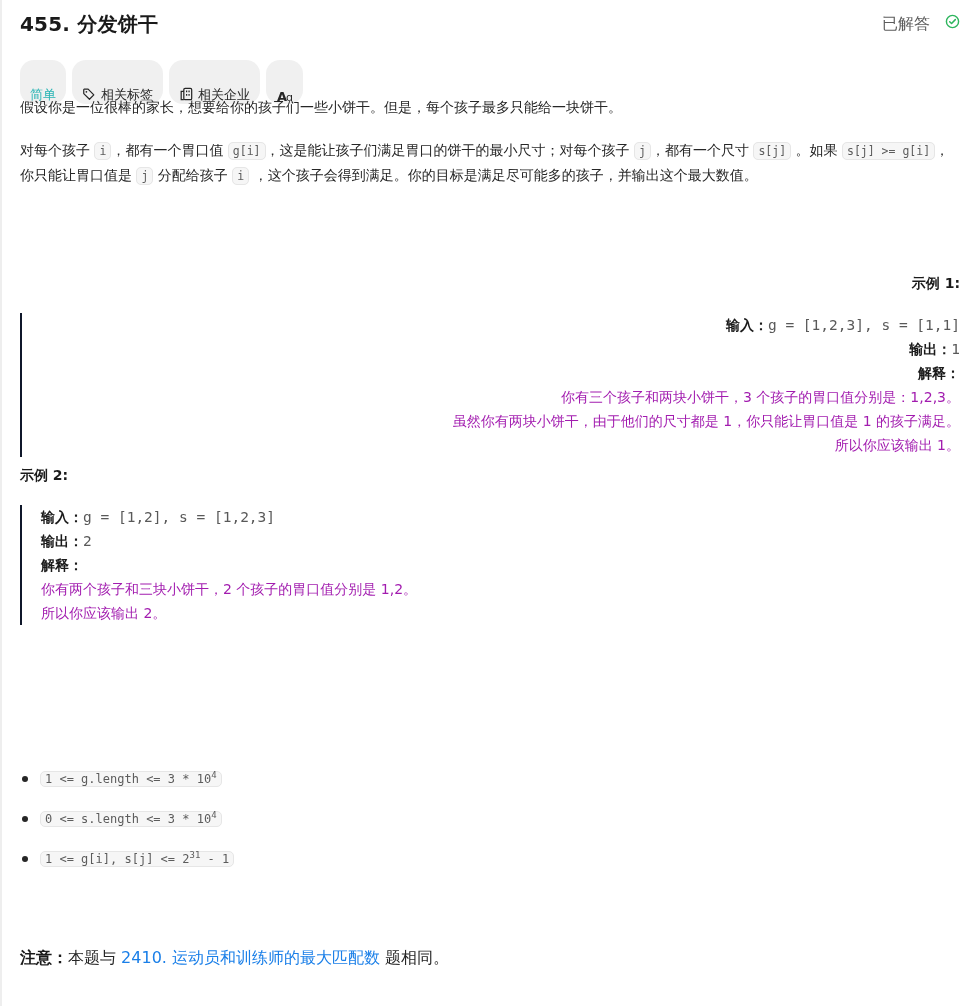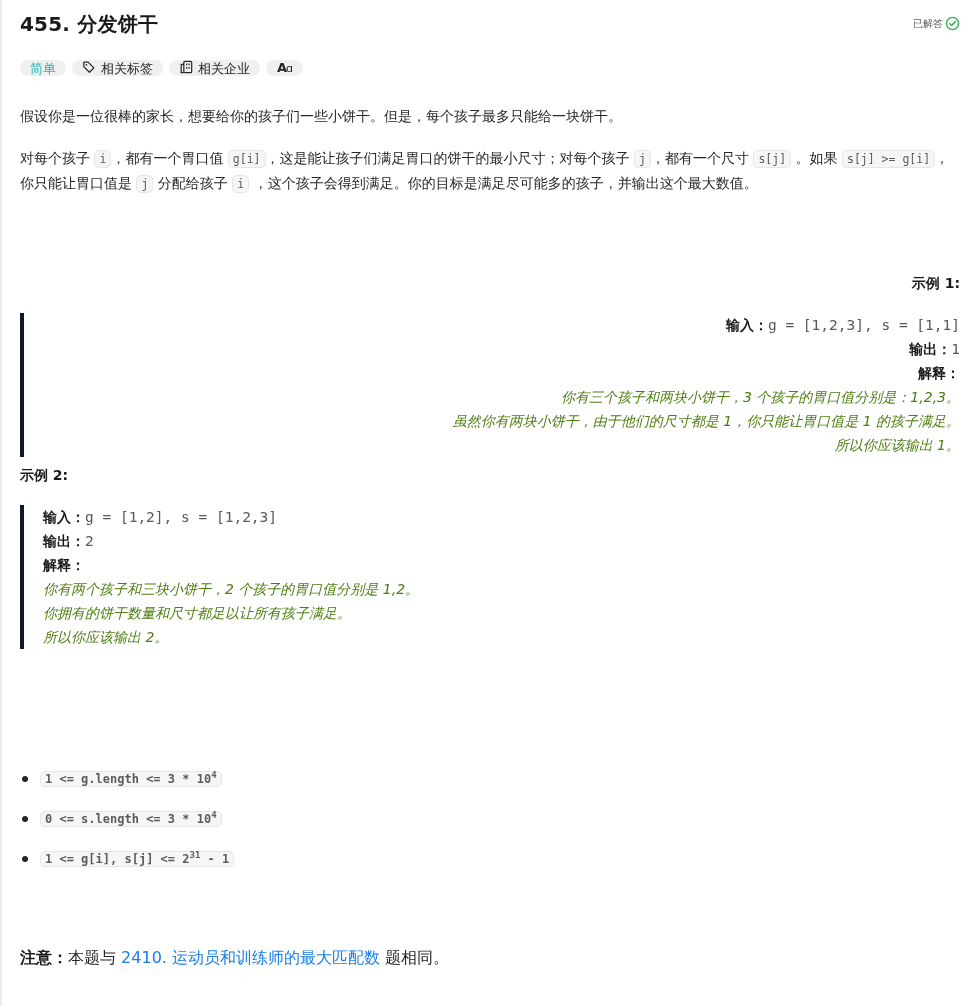--- a/index.html
+++ b/index.html
@@ -5,51 +5,51 @@
   html, body { margin: 0; padding: 0; background: #ffffff; }
   body {
     width: 978px; height: 1006px; overflow: hidden; position: relative;
     font-family: "DejaVu Sans", "Liberation Sans", sans-serif;
     color: #262626;
   }
   .left-edge { position: absolute; left: 0; top: 0; bottom: 0; width: 2px; background: #eeeeee; }
   .wrap { position: absolute; left: 20px; top: 0; right: 18px; }
   .title-row { display: flex; justify-content: space-between; align-items: center; height: 48px; }
   .title { font-size: 20px; font-weight: bold; color: #1a1a1a; margin: 0; letter-spacing: 0.2px; }
-  .solved { display: flex; align-items: center; gap: 2px; font-size: 10px; color: #5c5c5c; }
+  .solved { display: flex; gap: 15px; font-size: 16px; color: #5c5c5c; }
   .solved svg { width: 15px; height: 15px; }
   .tags { display: flex; gap: 6px; margin-top: 12px; height: 28px; }
   .tag {
-    display: inline-flex; align-items: flex-start; gap: 5px;
+    display: inline-flex; align-items: flex-end; gap: 5px;
     background: #f0f0f0; border-radius: 14px; padding: 0 10px;
-    font-size: 13px; color: #262626; height: 16px; cursor: pointer;
+    font-size: 13px; color: #262626; height: 44px; cursor: pointer;
   }
   .tag.easy { color: #26b3b3; }
   .tag svg { width: 14px; height: 14px; }
   .para { font-size: 14px; line-height: 24px; margin: 0; color: #262626; }
-  .p1 { margin-top: 16px; }
+  .p1 { margin-top: 8px; font-family: Liberation Mono, monospace; }
   .p2 { margin-top: 18px; }
   code {
     font-family: "DejaVu Sans Mono", "Liberation Mono", monospace;
     font-size: 11.5px; color: #5c5c5c;
     background: #f6f6f6; border: 1px solid #e6e6e6; border-radius: 5px;
     padding: 1px 4px;
   }
   .h-ex { font-size: 14px; font-weight: bold; margin: 0; color: #1a1a1a; }
   .ex-block {
-    border-left: 4px solid #0f172a; padding-left: 19px; margin-left: 0;
+    border-left: 2px solid #0f172a; padding-left: 19px; margin-left: 0;
     font-size: 14px; line-height: 24px;
   }
   .ex-block .lbl { font-weight: bold; color: #1a1a1a; }
   .ex-block .val { font-family: "DejaVu Sans Mono", "Liberation Mono", monospace; font-size: 14.5px; color: #595959; }
-  .ex-block .exp { color: #4d7c0f; font-style: italic; }
+  .ex-block .exp { color: #a21caf; }
   ul.hints { list-style: none; padding: 0; margin: 0; }
   ul.hints li { position: relative; padding-left: 20px; height: 40px; display: flex; align-items: center; }
   ul.hints li::before { content: ""; position: absolute; left: 2px; top: 17px; width: 6px; height: 6px; background: #262626; border-radius: 50%; }
-  ul.hints code { font-size: 12px; padding: 0 4px; font-weight: bold; }
+  ul.hints code { font-size: 12px; padding: 0 4px; }
   sup { font-size: 9px; vertical-align: super; line-height: 0; }
   .note { font-size: 16px; color: #262626; }
   .note b { color: #1a1a1a; }
   .note a { color: #1a7fe8; text-decoration: none; }
   .abs { position: absolute; left: 0; right: 0; }
 </style>
 </head>
 <body>
 
 <div class="left-edge"></div>
@@ -115,21 +115,20 @@
     </div>
   </div>
 
   <div class="abs" style="top:467px;">
     <p class="h-ex">示例 2:</p>
     <div class="ex-block" style="margin-top:20px;">
       <div><span class="lbl">输入：</span><span class="val">g = [1,2], s = [1,2,3]</span></div>
       <div><span class="lbl">输出：</span><span class="val">2</span></div>
       <div><span class="lbl">解释：</span></div>
       <div class="exp">你有两个孩子和三块小饼干，2 个孩子的胃口值分别是 1,2。</div>
-      <div class="exp">你拥有的饼干数量和尺寸都足以让所有孩子满足。</div>
       <div class="exp">所以你应该输出 2。</div>
     </div>
   </div>
 
   <div class="abs" style="top:735px;">
     <ul class="hints" style="margin-top:24px;">
       <li>
           <code><span>1 &lt;= g.length &lt;= 3 * 10</span><sup>4</sup><span></span></code>
         </li>
       <li>

